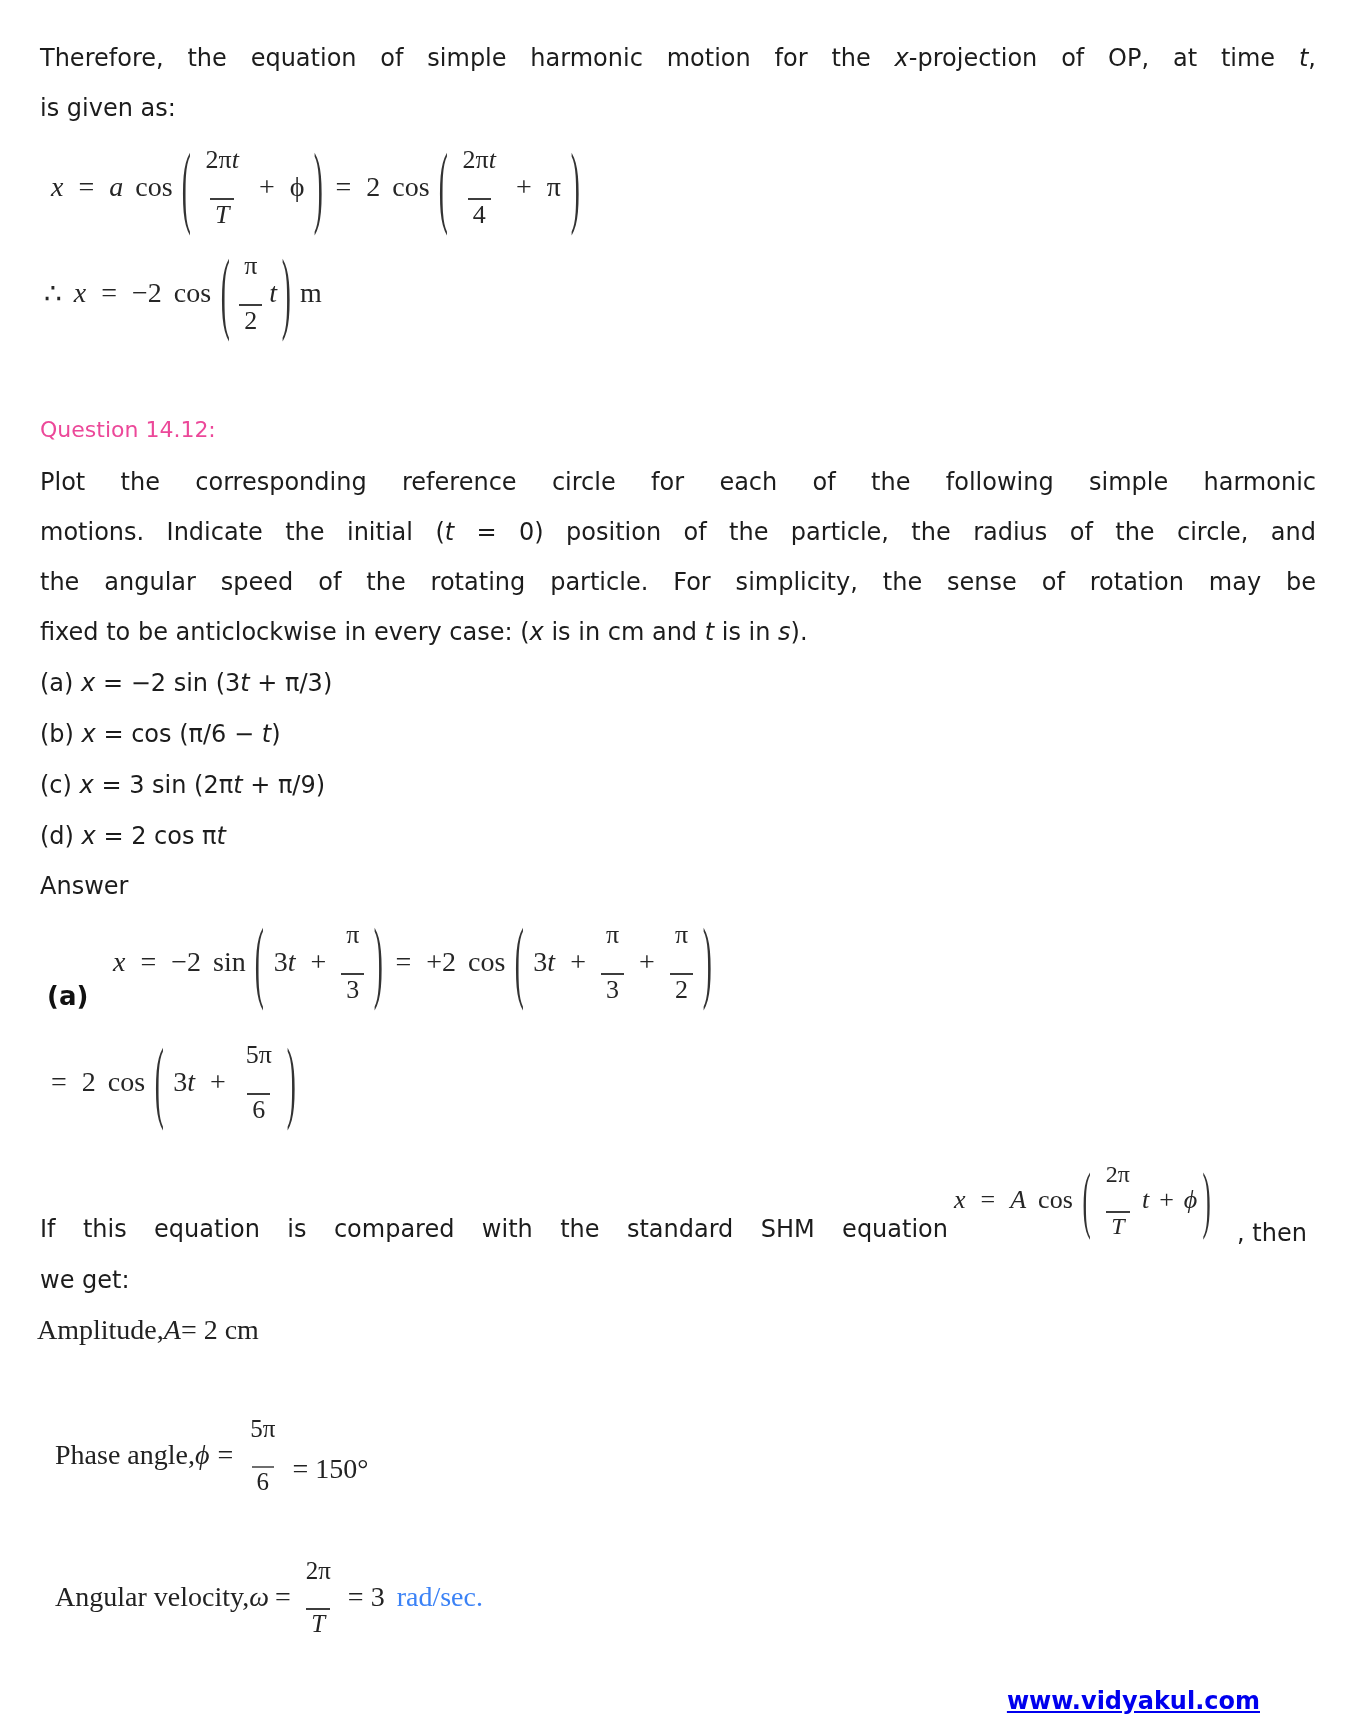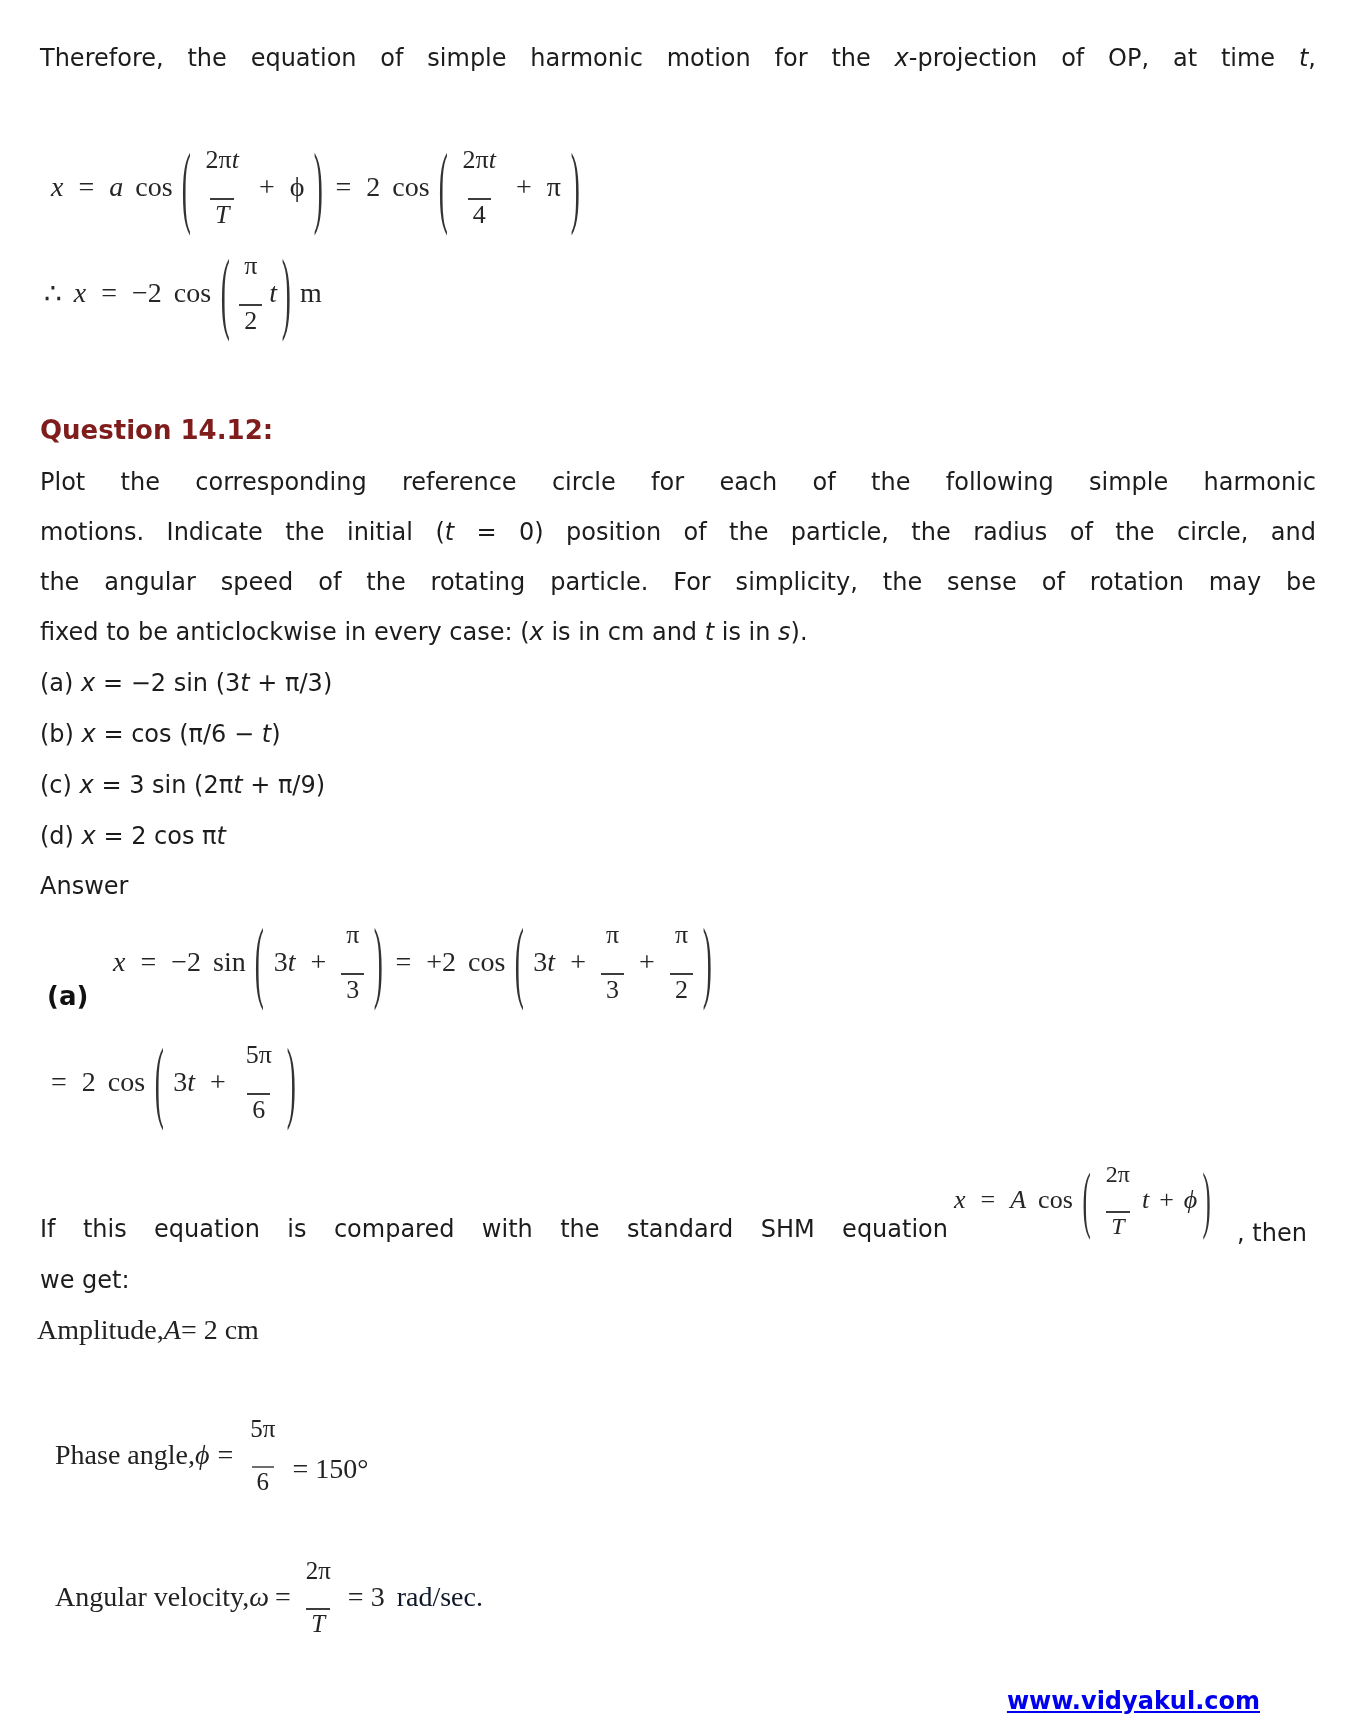--- a/index.html
+++ b/index.html
@@ -3,53 +3,54 @@
 <meta charset="utf-8">
 <style>
   html,body{margin:0;padding:0;background:#ffffff;}
   .page{position:relative;width:1356px;height:1723px;background:#ffffff;overflow:hidden;
         font-family:"DejaVu Sans","Liberation Sans",sans-serif;color:#1c1c1c;border-radius:28px;}
   .abs{position:absolute;}
   .sans{font-size:24px;line-height:50px;color:#1c1c1c;}
   .ln{text-align:justify;}
   .jl{text-align-last:justify;}
   .it{font-style:italic;}
-  .qhead{font-size:26px;font-weight:bold;color:#7f1d1d;line-height:32px;}
+  .qhead{font-size:22px;font-weight:normal;color:#ec4899;line-height:32px;}
   
   .eq{display:flex;align-items:center;font-family:"Liberation Serif","DejaVu Serif",serif;
       font-size:28px;color:#262626;white-space:nowrap;}
   .eq .tok{margin:0 6px;}
   .eq .op{margin:0 9px;}
   .eq .tight{margin:0 1px;}
   .frac{display:inline-flex;flex-direction:column;align-items:center;font-size:26px;
         line-height:1.12;margin:15px 6px;text-align:center;gap:23px;}
   .frac .num{padding:0 5px;}
   .frac .den{border-top:2px solid #3d3d3d;padding:0 5px;}
   .gb .den{border-top:2px solid #6e6e6e;}
   .bp{display:inline-flex;align-items:center;justify-content:center;width:16px;height:46px;
       font-family:"Liberation Serif","DejaVu Serif",serif;font-weight:400;color:#333;}
   .bp > span{display:inline-block;font-size:44px;line-height:1;transform:scaleY(2.05) scaleX(0.62);}
   .bp.sm > span{font-size:40px;transform:scaleY(1.85) scaleX(0.62);}
   
   .sline{display:flex;align-items:center;font-family:"Liberation Serif","DejaVu Serif",serif;
          font-size:28px;color:#222;white-space:nowrap;}
   .sline .frac{font-size:25px;}
-  .unit-red{color:#0f172a;}
+  .unit-red{color:#3b82f6;}
   .partlabel{font-size:26px;font-weight:bold;color:#111;}
   .anslabel{font-size:24px;}
   .footer-link{font-size:24px;font-weight:bold;color:#0000ee;text-decoration:underline;
                font-family:"DejaVu Sans","Liberation Sans",sans-serif;}
 </style>
 </head>
 <body>
 
 <div class="page">
 
   <div class="abs sans" style="left:40px;top:33px;width:1276px;">
     <div class="ln jl"><span>Therefore, the equation of simple harmonic motion for the </span><span class="it">x</span><span>-projection of OP, at time </span><span class="it">t</span><span>,</span></div>
+    <div class="ln"><span>is given as:</span></div>
   </div>
 
   <div class="abs eq" style="left:45px;top:133px;height:108px;">
     <span class="it tok">x</span>
     <span class="op">=</span>
     <span class="it tok">a</span>
     <span class="tok">cos</span>
     <span class="bp">
         <span>(</span>
       </span>

